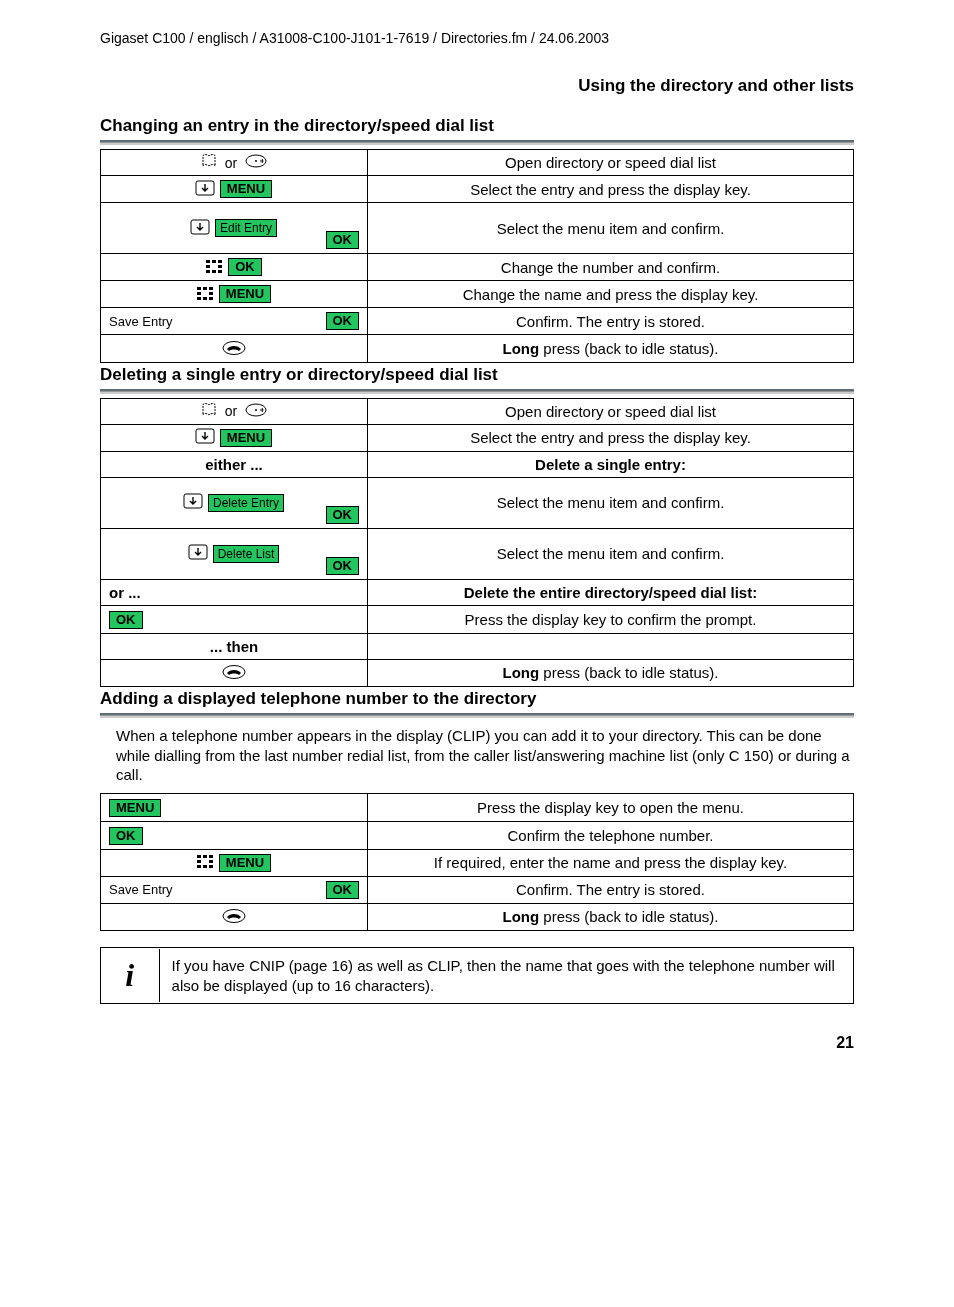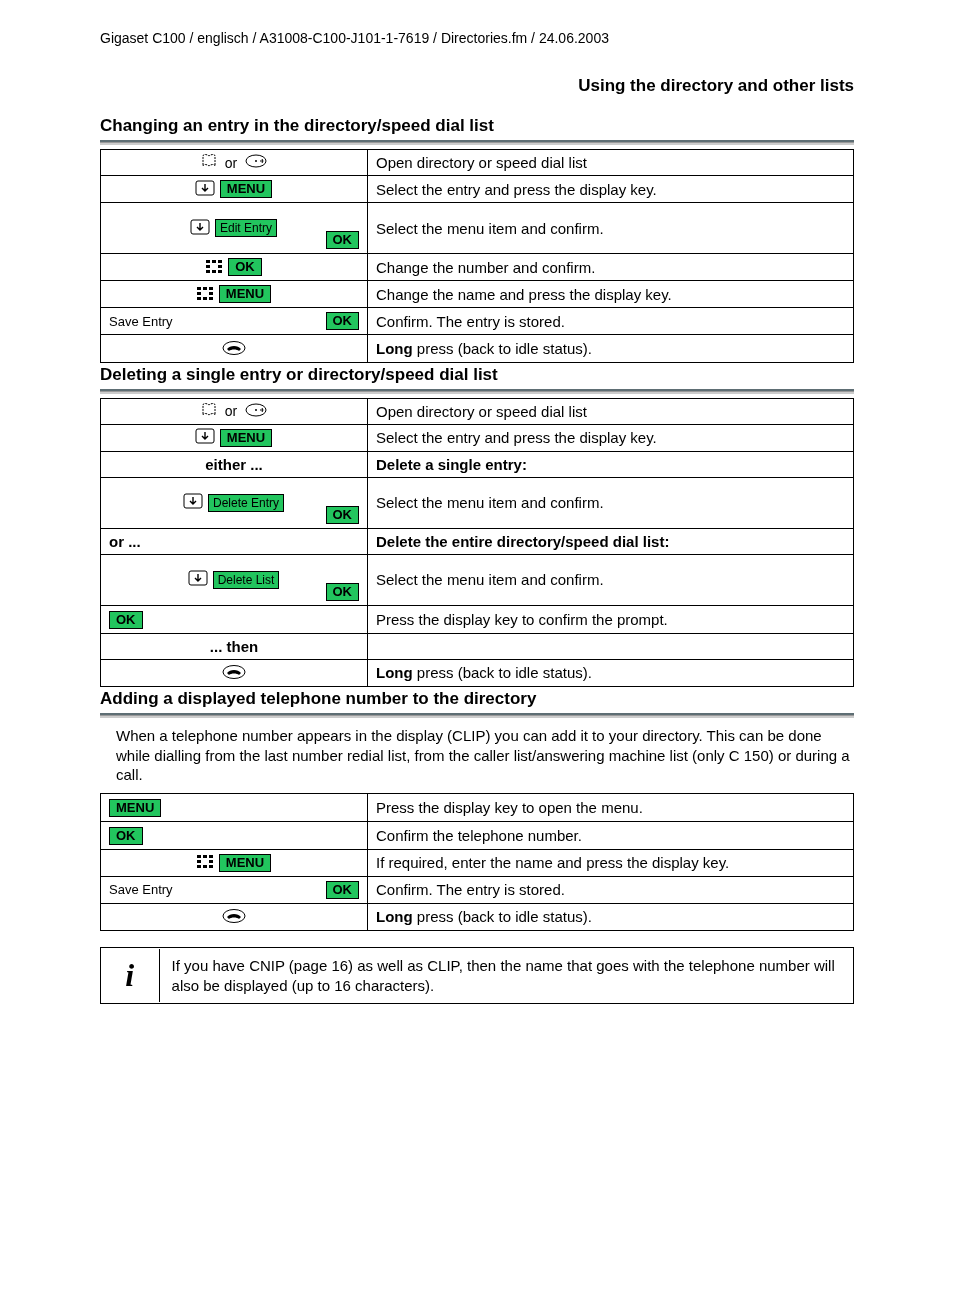--- a/index.html
+++ b/index.html
@@ -48,21 +48,21 @@
     border: 1px solid #000;
     padding: 4px 8px;
     vertical-align: middle;
   }
   table.steps td.left {
     width: 250px;
     text-align: center;
     position: relative;
   }
   table.steps td.right {
-    text-align: left;
+    text-align: center;
   }
   td.right .bold { font-weight: bold; }
   td.left .bold { font-weight: bold; }
   
   .keybox {
     display: inline-block;
     border: 1.2px solid #000;
     padding: 0 6px;
     font-weight: bold;
     font-size: 13px;
@@ -266,34 +266,34 @@
           <span class="icon"><svg width="18" height="14">
                   <use href="#i-down"></use>
                 </svg></span>
           <span class="keybox small">Delete Entry</span>
         </div>
         <span class="keybox ok-right">OK</span>
       </td>
       <td class="right">Select the menu item and confirm.</td>
     </tr>
     <tr>
+      <td class="left" style="height:42px;">
+        <div class="row-inline">
+          <span class="icon"><svg width="18" height="14">
+                  <use href="#i-down"></use>
+                </svg></span>
+          <span class="keybox small">Delete List</span>
+        </div>
+        <span class="keybox ok-right">OK</span>
+      </td>
+      <td class="right">Select the menu item and confirm.</td>
+    </tr>
+    <tr>
       <td class="left" style="text-align:left; padding-left:8px;"><span class="bold">or ...</span></td>
       <td class="right"><span class="bold">Delete the entire directory/speed dial list:</span></td>
-    </tr>
-    <tr>
-      <td class="left" style="height:42px;">
-        <div class="row-inline">
-          <span class="icon"><svg width="18" height="14">
-                  <use href="#i-down"></use>
-                </svg></span>
-          <span class="keybox small">Delete List</span>
-        </div>
-        <span class="keybox ok-right">OK</span>
-      </td>
-      <td class="right">Select the menu item and confirm.</td>
     </tr>
     <tr>
       <td class="left" style="text-align:left; padding-left:8px;">
         <span class="keybox">OK</span>
       </td>
       <td class="right">Press the display key to confirm the prompt.</td>
     </tr>
     <tr>
       <td class="left"><span class="bold">... then</span></td>
       <td class="right"></td>
@@ -357,14 +357,15 @@
       <td class="right"><span class="bold">Long</span><span> press (back to idle status).</span></td>
     </tr>
   </tbody>
     </table>
 
   <div class="info-box">
     <div class="icon-cell">i</div>
     <div class="text-cell">If you have CNIP (page 16) as well as CLIP, then the name that goes with the telephone number will also be displayed (up to 16 characters).</div>
   </div>
 
+  <div class="footer-pagenum">21</div>
 
 </div>
 
 </body></html>

